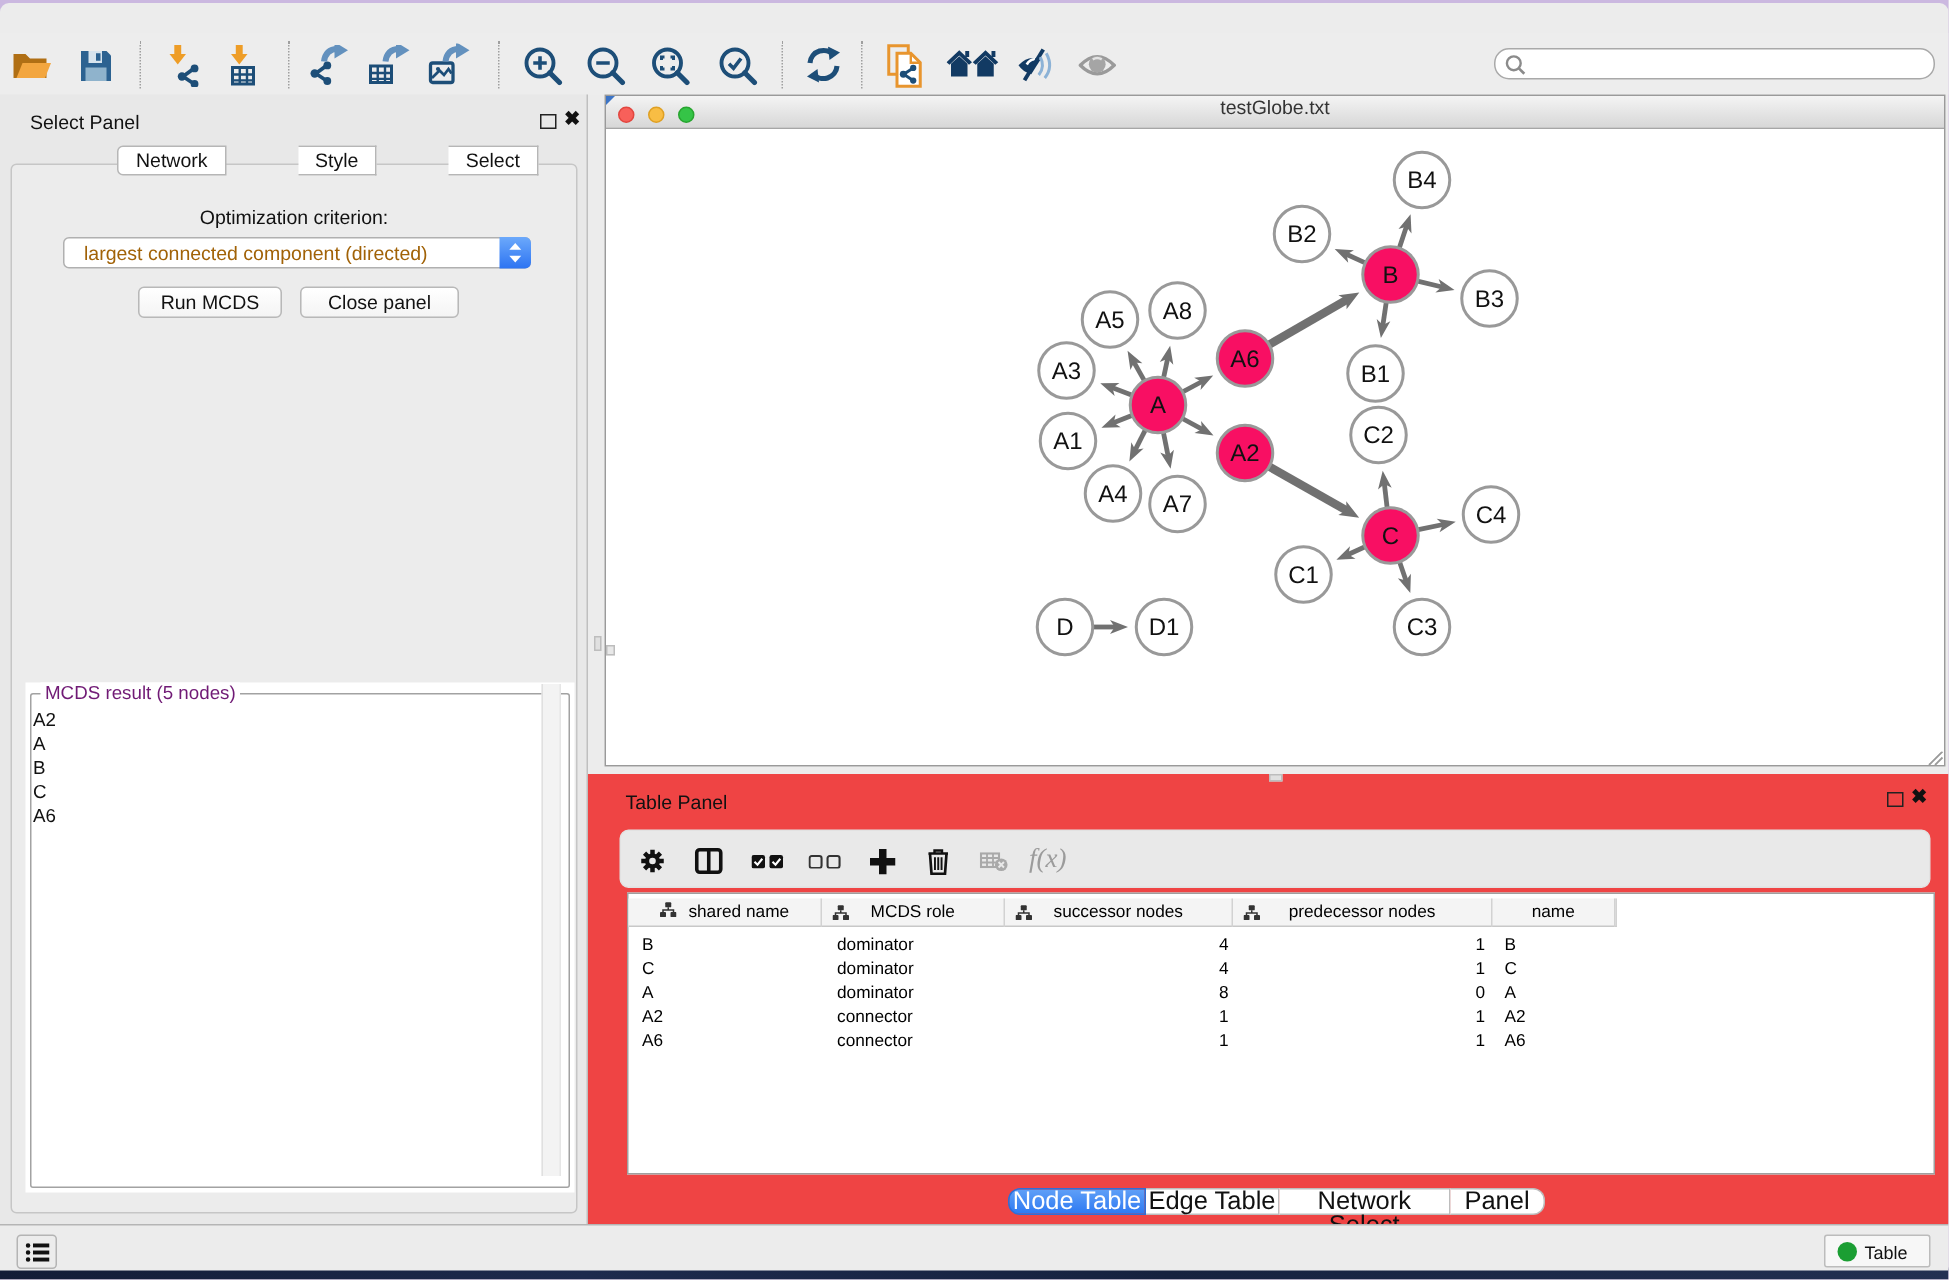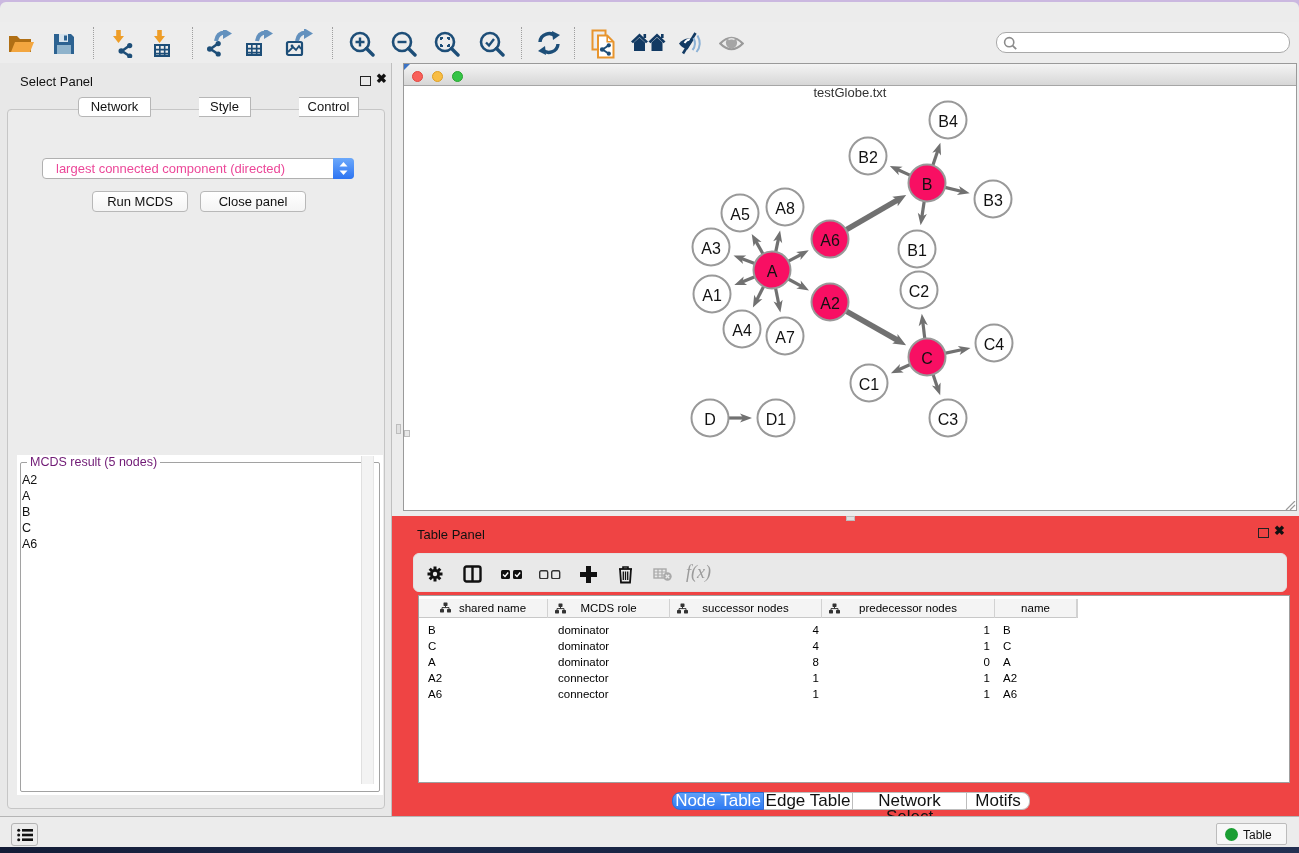--- a/index.html
+++ b/index.html
@@ -33,40 +33,40 @@
 #tabs { left:78px; top:34px; height:20px; display:flex; font-size:13px;gap:48px; }
 #tabs div { background:#fff; border:1px solid #b6b6b6; border-left:none;
   text-align:center; line-height:18px; color:#111; }
 #tabs div:first-child { border-left:1px solid #b6b6b6; border-radius:4px 0 0 4px; }
 #tabs div:last-child { border-radius:0 4px 4px 0; }
 #tabs div.sel { background:linear-gradient(#61a0f8,#2e77f2); border-color:#2e6fd9; color:#fff;padding-left:28px; }
 #tabpane { left:7px; top:46px; width:378px; height:700px; background:#ececec;
   border:1px solid #c6c6c6; border-radius:4px; }
 #optlabel { left:0; top:74px; width:392px; text-align:center; font-size:13px; color:#111; }
 #dropdown { left:42px; top:95px; width:312px; height:21px; background:#fff;
-  border:1px solid #b0b0b0; border-radius:4px; font-size:13px; color:#ec4899; }
+  border:1px solid #b0b0b0; border-radius:4px; font-size:13px; color:#a16207; }
 #dropdown span { left:13px; top:2px; }
 #ddcap { right:-1px; top:-1px; width:21px; height:21px; border-radius:0 4px 4px 0;
   background:linear-gradient(#6ca9fb,#2d74f2); }
 .btn { top:128px; height:21px; background:linear-gradient(#ffffff,#f4f4f4);
   border:1px solid #b8b8b8; border-radius:4px; font-size:13px; color:#111;
   text-align:center; line-height:19px; }
 #resultbox { left:17px; top:392px; width:366px; height:340px; background:#fff; }
 #fieldset { left:3px; top:7px; width:360px; height:330px;
   border:1px solid #a2a2a2; border-radius:2px; }
 #legend { left:6px; top:-8px; background:#fff; padding:0 3px; font-size:12.5px; color:#701a75; }
 #mlist { left:5px; top:17px; font-size:12.5px; color:#111; line-height:16px; }
 #vscroll { left:344px; top:1px; width:13px; height:328px; background:#f3f3f3;
   border-left:1px solid #e0e0e0; border-right:1px solid #e6e6e6; }
 
 #netwin { left:403px; top:61px; width:894px; height:448px; background:#fff;
   border:1px solid #9a9a9a; }
 #nettitle { left:0; top:0; width:892px; height:22px;
   background:linear-gradient(#f4f4f4,#d7d7d7); border-bottom:1px solid #a6a6a6; }
-#nettitle .title { width:100%; text-align:center; top:21px; font-size:13px; color:#333; }
+#nettitle .title { width:100%; text-align:center; top:0; font-size:13px; color:#333; }
 .tls { border-radius:50%; width:11px; height:11px; top:7px; }
 #netcanvas { left:0; top:23px; width:892px; height:425px; }
 #netcanvas text.nl { font-size:16px; fill:#111; text-anchor:middle; dominant-baseline:central; }
 #netcanvas .wn { fill:#fff; stroke:#999; stroke-width:2; }
 #netcanvas .pn { fill:#f80f63; stroke:#999; stroke-width:2; }
 #netcanvas line { stroke:#717171; }
 #netcanvas .ah { fill:#717171; }
 
 #tpanel { left:392px; top:514px; width:907px; height:300px; background:#ef4444; }
 #tpanel .ptitle { left:25px; top:11px; font-size:13px; color:#111; }
@@ -251,23 +251,24 @@
       </div>
   </div>
   <div id="cpanel" class="abs">
     <div class="abs ptitle">Select Panel</div>
     <div class="abs floatic" style="left:360px; top:13px;"></div>
     <div class="abs closeic" style="left:376px; top:8px;">✖</div>
     <div id="tabpane" class="abs"></div>
     <div id="tabs" class="abs">
       <div style="width:73px">Network</div>
       <div style="width:52px">Style</div>
-      <div style="width:60px">Control</div>
+      <div style="width:60px">Select</div>
       <div style="width:59px" class="sel">MCDS</div>
     </div>
+    <div id="optlabel" class="abs">Optimization criterion:</div>
     <div id="dropdown" class="abs">
         <span class="abs">largest connected component (directed)</span>
       <div id="ddcap" class="abs">
           <svg class="abs" style="left:4px;top:2px" width="13" height="17" viewBox="0 0 13 17">
 <path d="M2.5 6.5 L6.5 2 L10.5 6.5 Z" fill="#fff"></path>
             <path d="M2.5 10.5 L6.5 15 L10.5 10.5 Z" fill="#fff"></path>
           </svg>
         </div>
     </div>
     <div class="abs btn" style="left:92px; width:96px;">Run MCDS</div>
@@ -505,21 +506,21 @@
 <span class="abs" style="left:139px">connector</span>
 <span class="abs" style="left:251px;width:149px;text-align:right">1</span>
 <span class="abs" style="left:403px;width:168px;text-align:right">1</span>
 <span class="abs" style="left:584px">A6</span>
         </div>
     </div>
     <div id="btabs" class="abs">
       <div style="width:92px" class="sel">Node Table</div>
       <div style="width:89px">Edge Table</div>
       <div style="width:114px">Network Select</div>
-      <div style="width:63px">Motifs</div>
+      <div style="width:63px">Panel</div>
     </div>
   </div>
   <div id="statusbar" class="abs">
     <div id="listbtn" class="abs">
         <svg class="abs" style="left:5px;top:4px" width="16" height="14" viewBox="0 0 16 14">
 <g fill="#111">
             <circle cx="1.7" cy="2.3" r="1.5"></circle>
             <rect x="5" y="1" width="11" height="2.6"></rect>
 <circle cx="1.7" cy="7" r="1.5"></circle>
             <rect x="5" y="5.7" width="11" height="2.6"></rect>

